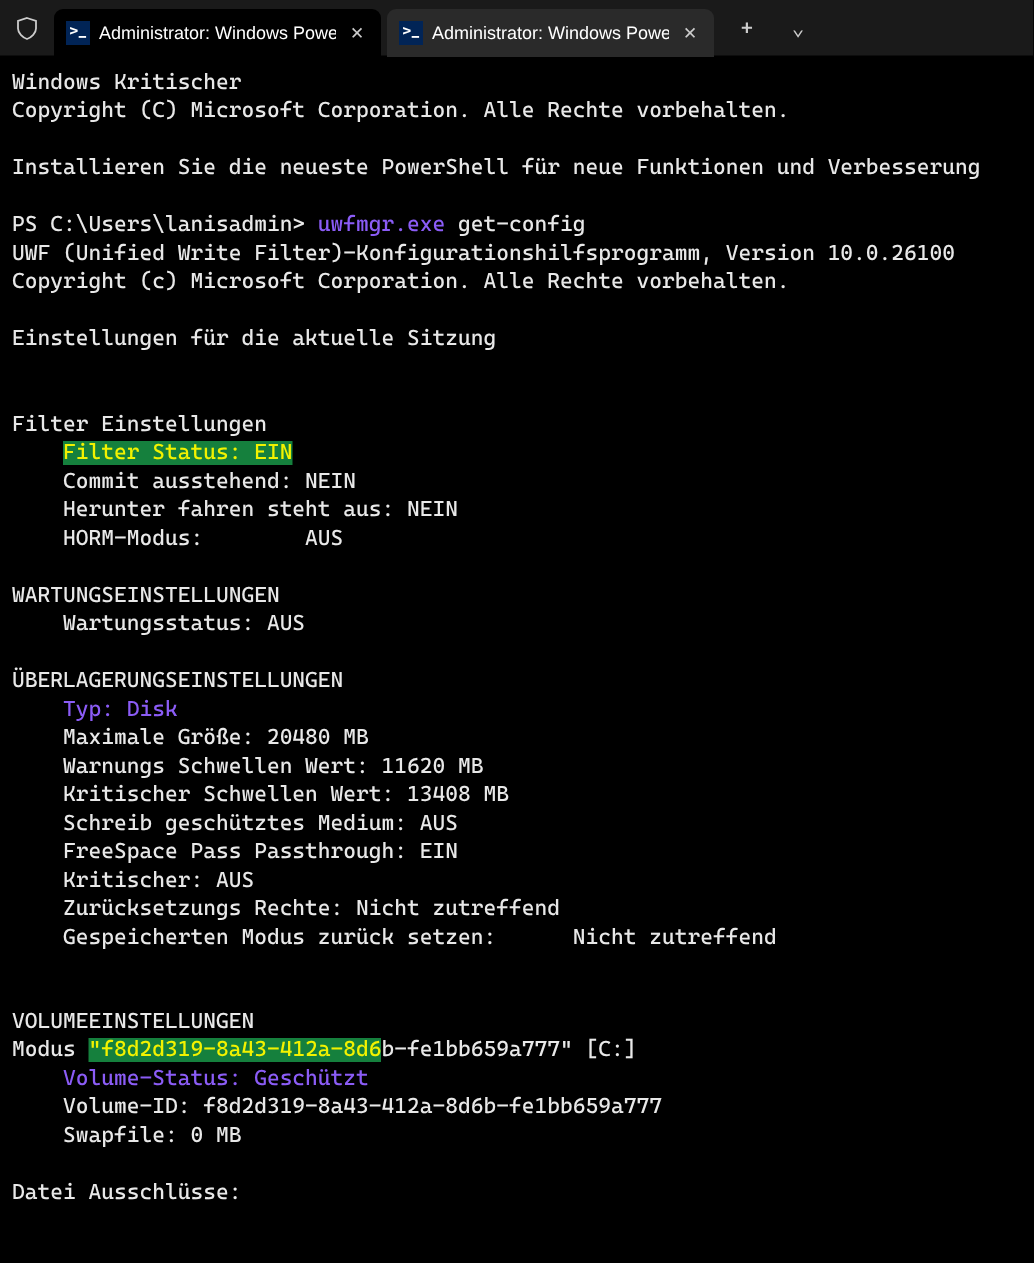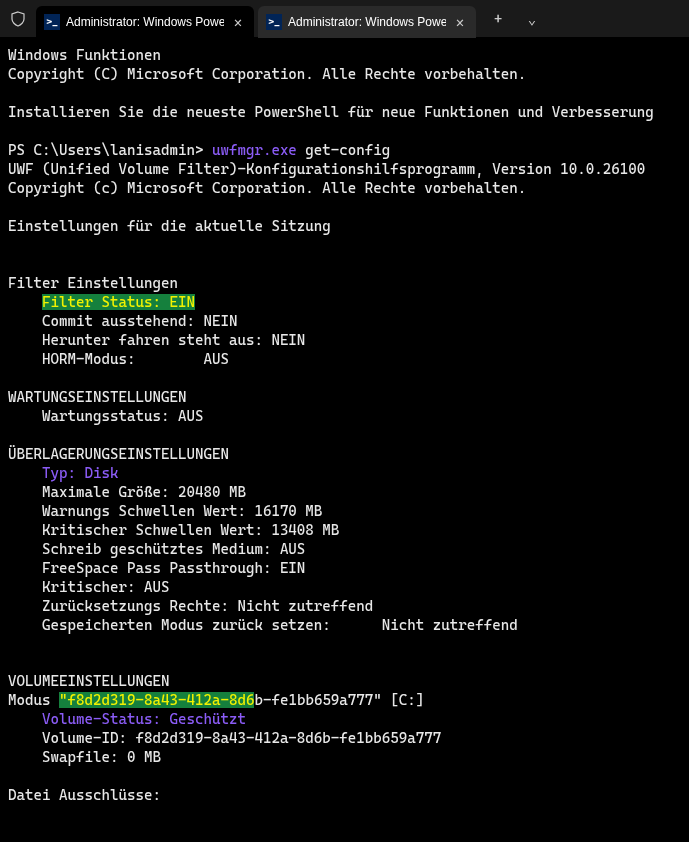--- a/index.html
+++ b/index.html
@@ -121,45 +121,45 @@
       </div>
     <span class="tab-title">Administrator: Windows Powe</span>
     <span class="tab-close">✕</span>
   </div>
   <div class="titlebar-actions">
     <span class="tb-btn">+</span>
     <span class="tb-btn">⌄</span>
   </div>
 </div>
 
-<div class="terminal"><span>Windows Funktionen</span>
+<div class="terminal"><span>Windows Kritischer</span>
 <span>Copyright (C) Microsoft Corporation. Alle Rechte vorbehalten.</span>
 <span></span>
 <span>Installieren Sie die neueste PowerShell für neue Funktionen und Verbesserung</span>
 <span></span>
 <span>PS C:\Users\lanisadmin&gt; </span><span class="yellow">uwfmgr.exe</span><span> get-config</span>
-<span>UWF (Unified Volume Filter)-Konfigurationshilfsprogramm, Version 10.0.26100</span>
+<span>UWF (Unified Write Filter)-Konfigurationshilfsprogramm, Version 10.0.26100</span>
 <span>Copyright (c) Microsoft Corporation. Alle Rechte vorbehalten.</span>
 <span></span>
 <span>Einstellungen für die aktuelle Sitzung</span>
 <span></span>
 <span></span>
 <span>Filter Einstellungen</span>
 <span>    </span><span class="hl">Filter Status: EIN</span>
 <span>    Commit ausstehend: NEIN</span>
 <span>    Herunter fahren steht aus: NEIN</span>
 <span>    HORM-Modus:        AUS</span>
 <span></span>
 <span>WARTUNGSEINSTELLUNGEN</span>
 <span>    Wartungsstatus: AUS</span>
 <span></span>
 <span>ÜBERLAGERUNGSEINSTELLUNGEN</span>
 <span>    </span><span class="yellow">Typ: Disk</span>
 <span>    Maximale Größe: 20480 MB</span>
-<span>    Warnungs Schwellen Wert: 16170 MB</span>
+<span>    Warnungs Schwellen Wert: 11620 MB</span>
 <span>    Kritischer Schwellen Wert: 13408 MB</span>
 <span>    Schreib geschütztes Medium: AUS</span>
 <span>    FreeSpace Pass Passthrough: EIN</span>
 <span>    Kritischer: AUS</span>
 <span>    Zurücksetzungs Rechte: Nicht zutreffend</span>
 <span>    Gespeicherten Modus zurück setzen:      Nicht zutreffend</span>
 <span></span>
 <span></span>
 <span>VOLUMEEINSTELLUNGEN</span>
 <span>Modus </span><span class="hl">"f8d2d319-8a43-412a-8d6</span><span>b-fe1bb659a777" [C:]</span>

